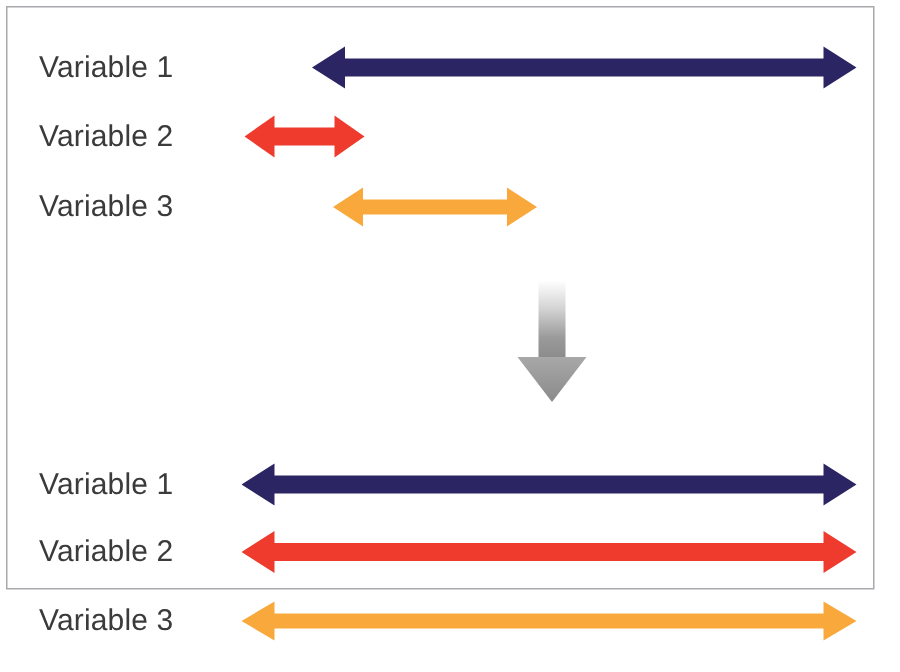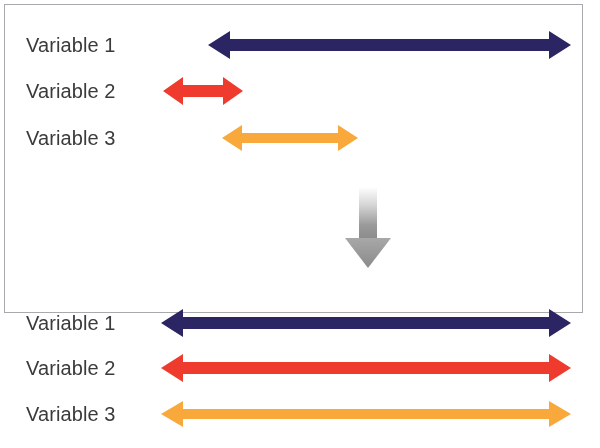--- a/index.html
+++ b/index.html
@@ -16,21 +16,21 @@
     height: 448px;
     background: #ffffff;
     overflow: hidden;
   }
   
   #frame {
     position: absolute;
     left: 4px;
     top: 4px;
     width: 579px;
-    height: 309px;
+    height: 389px;
     border: 1px solid #a7a9ac;
     background: #ffffff;
     box-sizing: border-box;
   }
   .var-label {
     position: absolute;
     color: #3b3b3b;
     font-size: 20px;
     font-family: "Liberation Sans", sans-serif;
     font-weight: 400;

